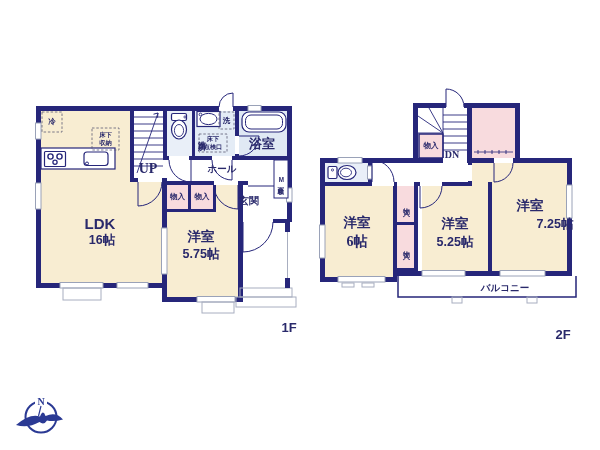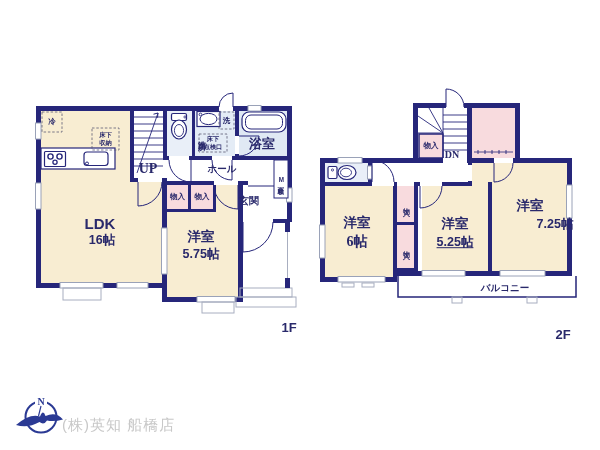--- a/index.html
+++ b/index.html
@@ -254,25 +254,24 @@
 点検口</div>
 <div class="lbl vert" style="left:281px;top:179px;font-size:6.3px;letter-spacing:0;">M下駄箱</div>
 <div class="lbl" style="left:177.5px;top:197px;font-size:7.5px;">物入</div>
 <div class="lbl" style="left:202px;top:197px;font-size:7.5px;">物入</div>
 <div class="lbl updn" style="left:148px;top:169px;font-size:14px;">UP</div>
 <div class="lbl" style="left:289px;top:328px;font-size:13px;">1F</div>
 
 <div class="lbl" style="left:357px;top:223px;font-size:13.5px;">洋室</div>
 <div class="lbl" style="left:357px;top:242px;font-size:14px;font-family:Liberation Serif, serif;">6帖</div>
 <div class="lbl" style="left:455px;top:224px;font-size:13.5px;">洋室</div>
-<div class="lbl" style="left:455px;top:243px;font-size:12.5px;text-decoration:underline;">5.25帖</div>
+<div class="lbl" style="left:455px;top:243px;font-size:12.5px;">5.25帖</div>
 <div class="lbl" style="left:530px;top:206px;font-size:13.5px;">洋室</div>
 <div class="lbl" style="left:531px;top:225px;font-size:12.5px;margin-left:24px;">7.25帖</div>
 <div class="lbl" style="left:431px;top:146px;font-size:7.5px;">物入</div>
 <div class="lbl vert" style="left:405.5px;top:203px;font-size:7px;">物入</div>
 <div class="lbl vert" style="left:405.5px;top:246px;font-size:7px;">物入</div>
 <div class="lbl" style="left:488px;top:288px;font-size:9.5px;margin-left:17px;">バルコニー</div>
 <div class="lbl updn" style="left:452px;top:155px;font-size:10px;">DN</div>
 <div class="lbl" style="left:563px;top:309px;font-size:13px;margin-top:26px;">2F</div>
 
-<div class="company" style="left:62px;top:425px;">(株)英知 船橋店</div>
 
 </div>
 
 </body></html>

